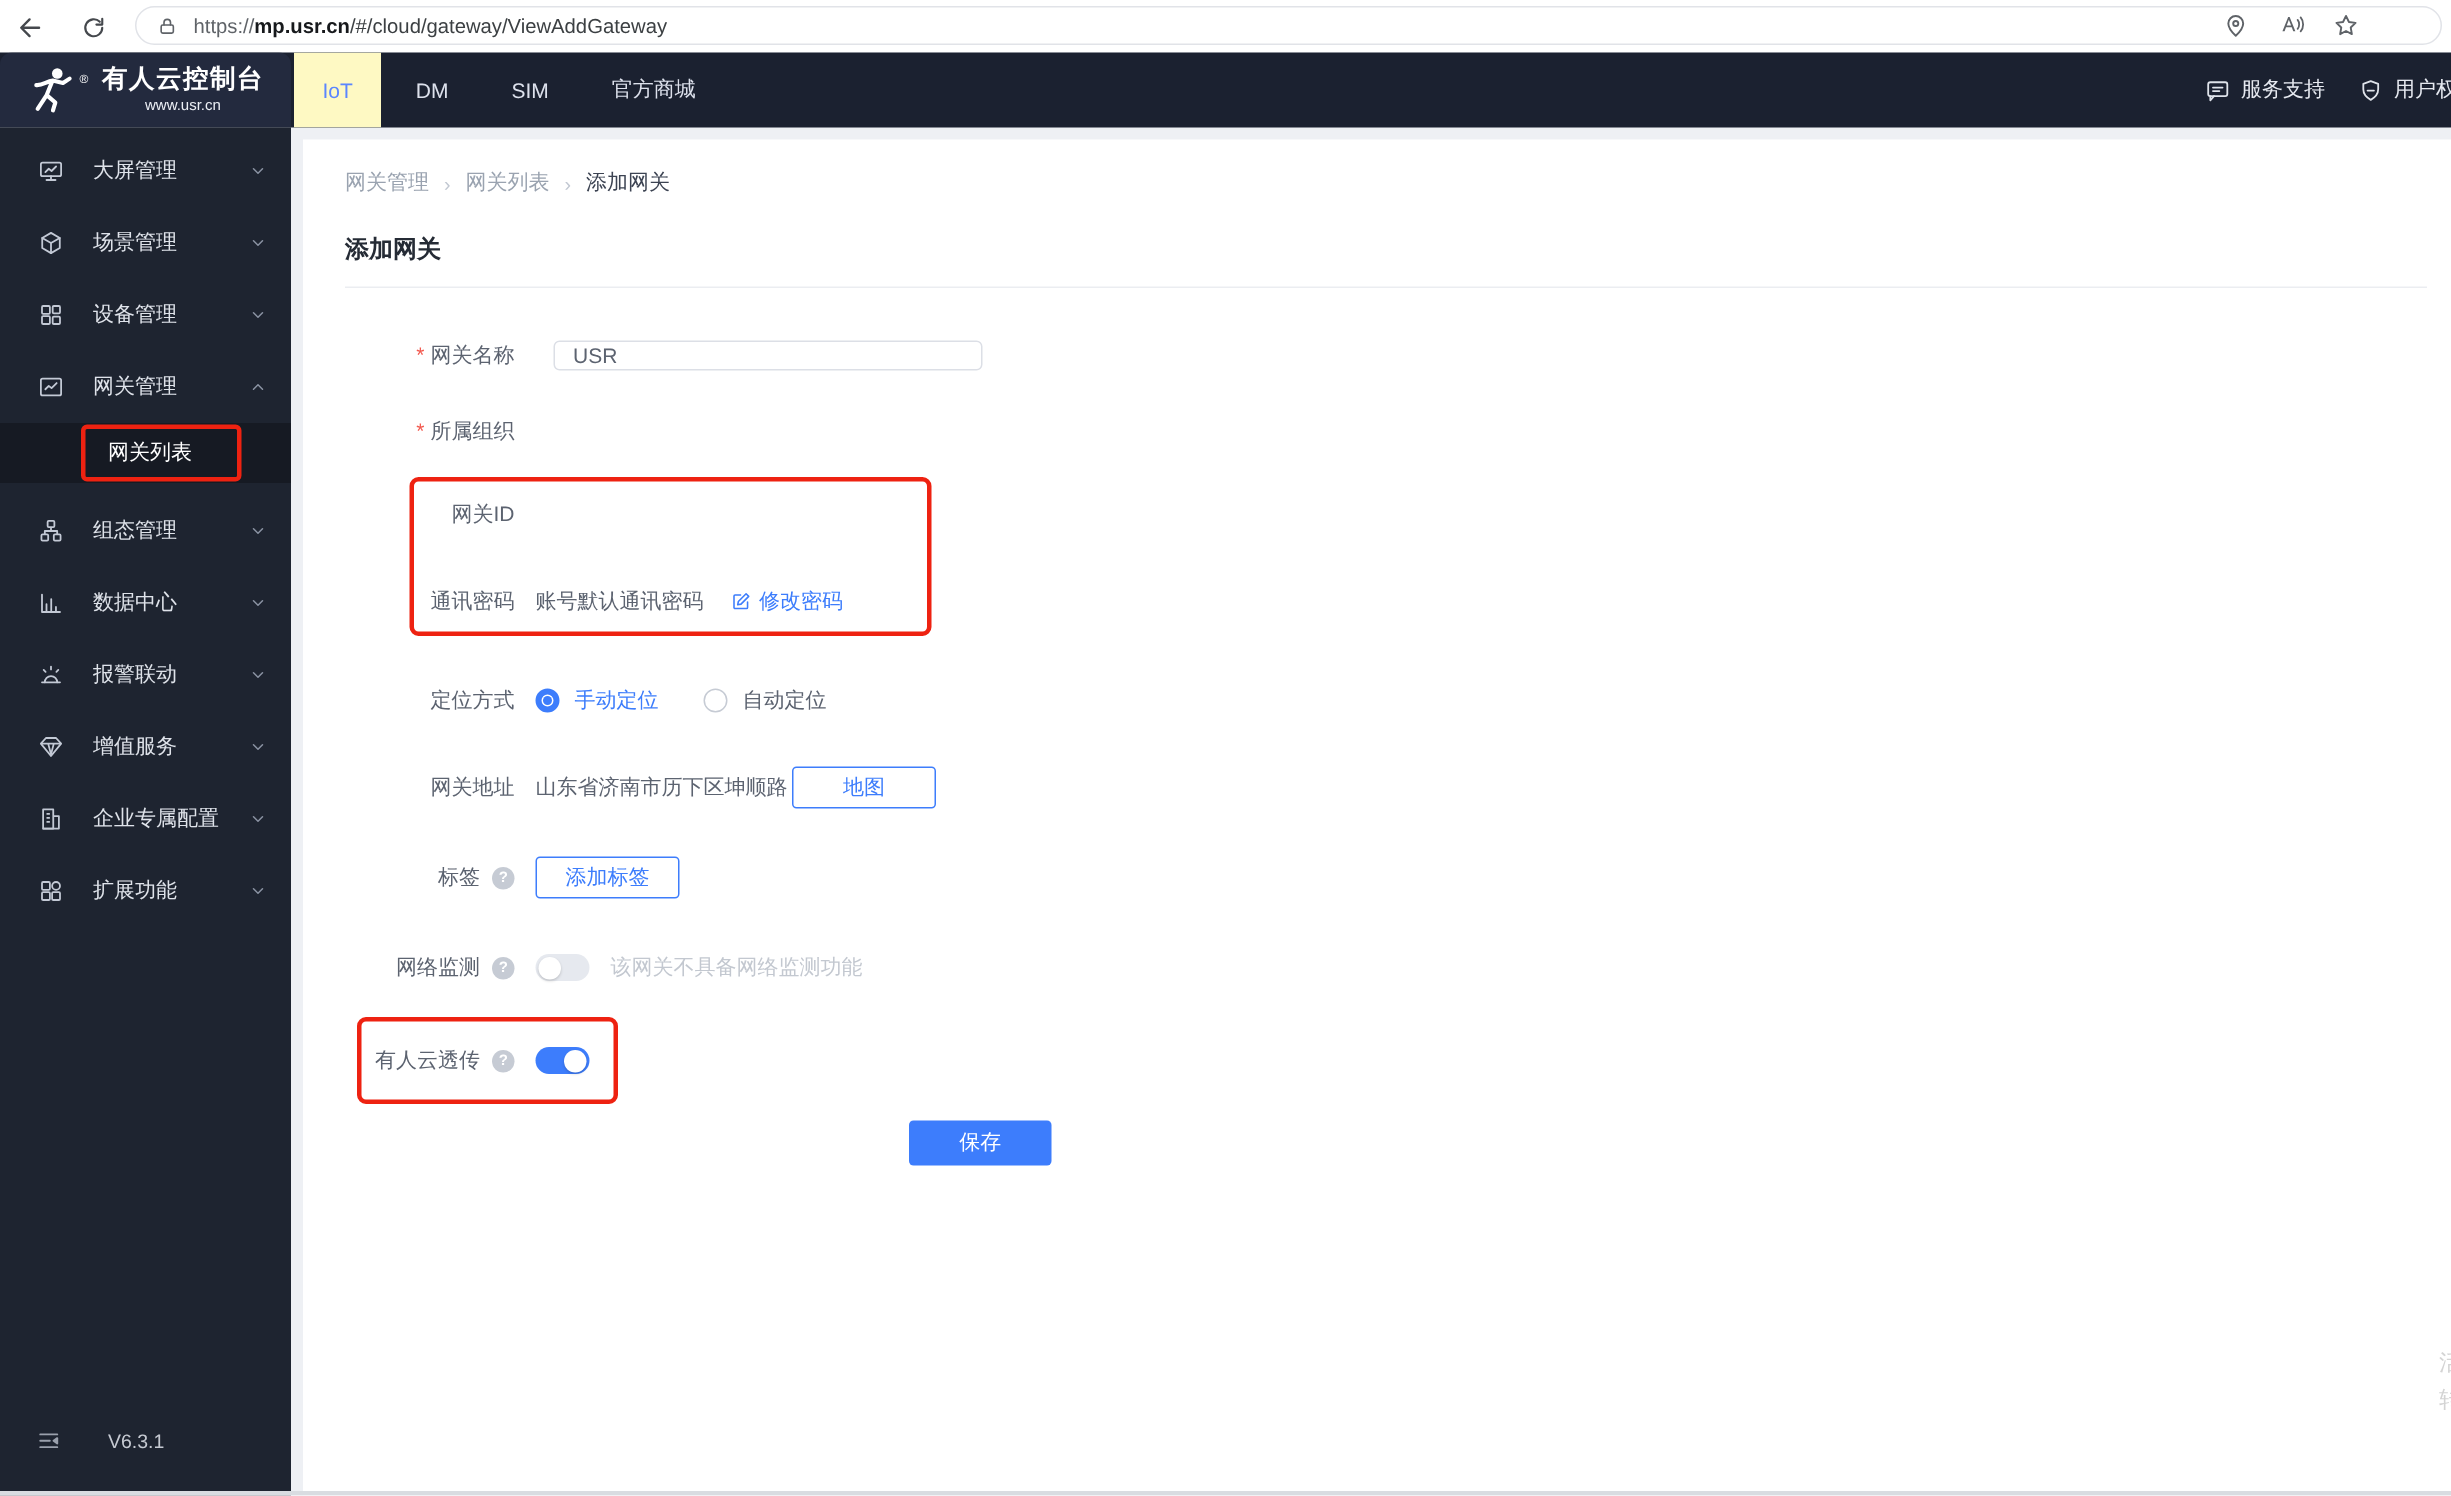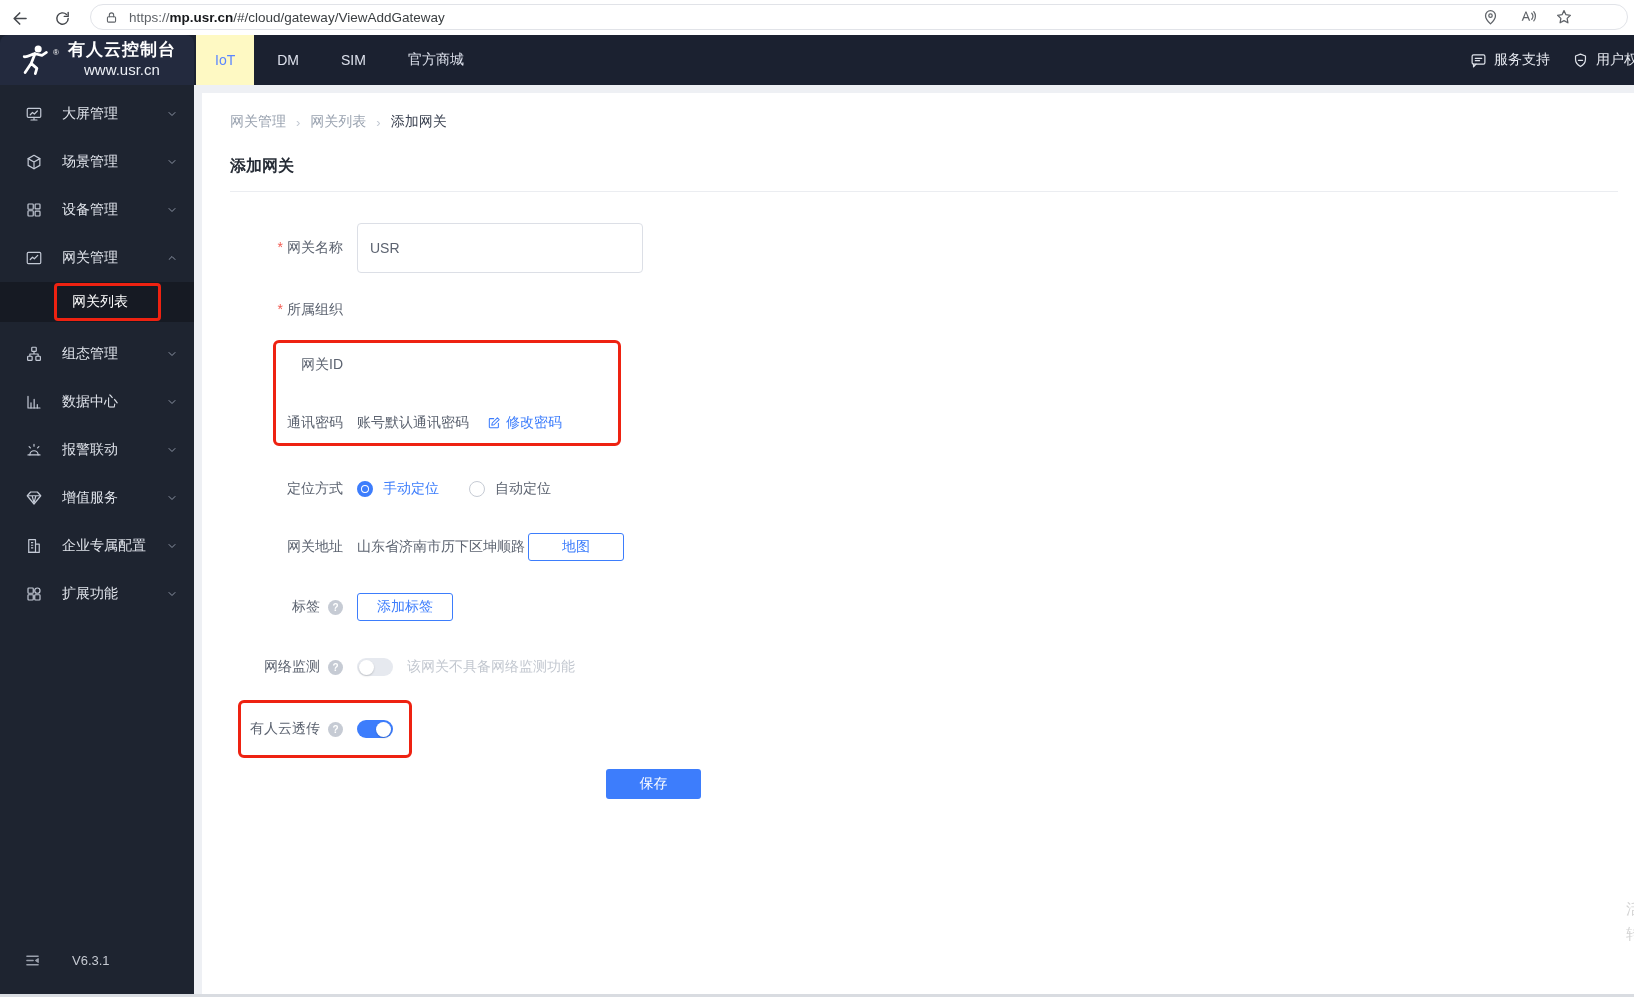--- a/index.html
+++ b/index.html
@@ -26,21 +26,21 @@
   .pi-readaloud { left:1517px; }
   .pi-star { left:1553px; }
 
   
   .app-header { position:absolute; top:35px; left:0; right:0; height:50px; background:#1b2130; color:#e6e9f0; overflow:hidden; }
   .logo-block { position:absolute; left:0; top:0; width:194px; height:50px; background:#232a3e; border-radius:8px 8px 0 0; display:flex; align-items:center; justify-content:center; gap:9px; }
   .logo-figure { display:flex; color:#fff; }
   .logo-reg { font-size:8px; color:#fff; vertical-align:top; position:relative; top:-8px; margin-left:-6px; }
   .logo-texts { text-align:center; line-height:1.1; }
   .logo-title { font-size:17px; font-weight:700; color:#fff; letter-spacing:1px; }
-  .logo-subtitle { font-size:15px; color:#eceff5; margin-top:2px; }
+  .logo-subtitle { font-size:10px; color:#eceff5; margin-top:2px; }
   .tabs { position:absolute; left:196px; top:0; height:50px; display:flex; }
   .tab { padding:0 19px; height:50px; display:flex; align-items:center; font-size:14px; color:#dde1ec; cursor:pointer; }
   .tab.active { background:#fef9c3; color:#5b86ff; }
   .tab + .tab { margin-left:4px; }
   .header-right { position:absolute; left:1470px; top:0; height:50px; display:flex; align-items:center; white-space:nowrap; font-size:14px; color:#e6e9f0; }
   .hr-item { display:flex; align-items:center; gap:7px; cursor:pointer; }
   .hr-item + .hr-item { margin-left:22px; }
   .hr-icon { display:flex; color:#dfe3ea; }
 
   
@@ -65,21 +65,21 @@
   .page-title { margin:25px 0 0 28px; font-size:16px; font-weight:700; color:#252b35; }
   .divider { height:1px; background:#ebedf1; margin:14px 16px 0 28px; }
 
   
   .form { margin-top:31px; color:#5c6370; }
   .frow { display:flex; align-items:center; min-height:28px; }
   .flabel { width:141px; flex:none; display:flex; justify-content:flex-end; align-items:center; gap:8px; }
   .fcontrol { margin-left:14px; display:flex; align-items:center; }
   .req { color:#f25a50; margin-right:4px; }
   .row-name { margin-bottom:23px; }
-  .text-input { width:286px; height:50px; border:1px solid #dcdfe6; border-radius:4px; padding:0 12px; font-size:14px; color:#5c6370; font-family:inherit; outline:none; background:#fff; }
+  .text-input { width:286px; height:20px; border:1px solid #dcdfe6; border-radius:4px; padding:0 12px; font-size:14px; color:#5c6370; font-family:inherit; outline:none; background:#fff;margin-left:12px; }
   .select-box { width:286px; height:36px; border:1px solid #dcdfe6; border-radius:4px; display:flex; align-items:center; justify-content:space-between; padding:0 10px 0 12px; cursor:pointer; background:#fff; }
   .select-chev { color:#b6bcc6; display:flex; }
   .row-org { margin-bottom:16px; }
 
   .anno-box { border:3px solid #ee2211; border-radius:6px; }
   .anno-id-pwd { margin-left:71px; width:348px; padding:8px 0 6px 0; }
   .anno-id-pwd .flabel { width:67px; }
   .row-id { margin-bottom:30px; }
   .blue-link { color:#3d7dfc; display:flex; align-items:center; gap:5px; cursor:pointer; }
   .edit-icon { display:flex; }

